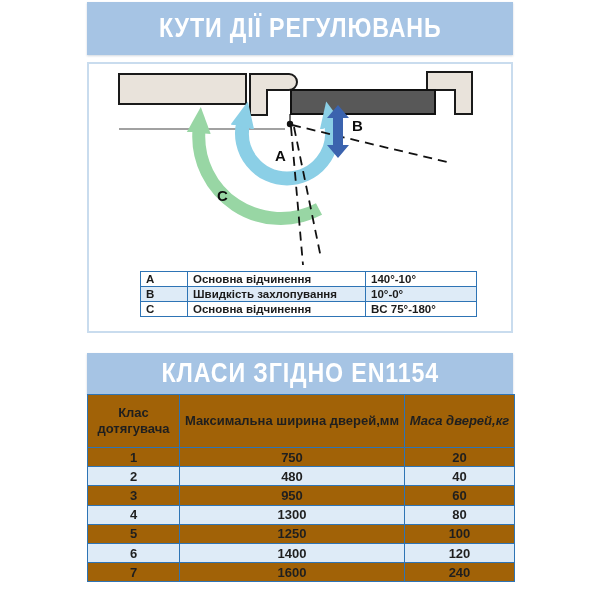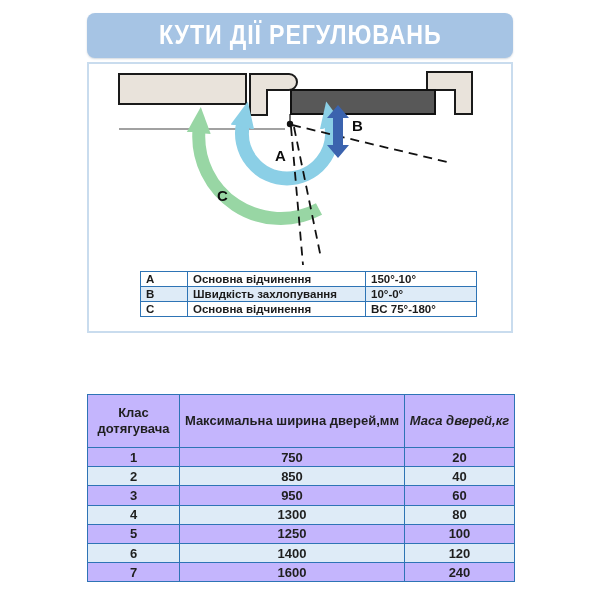--- a/index.html
+++ b/index.html
@@ -6,21 +6,21 @@
   .stage{
     position:relative;width:600px;height:600px;background:#ffffff;overflow:hidden;
     font-family:"Liberation Sans","DejaVu Sans",sans-serif;color:#1f1f1f;
   }
   
   .banner{
     position:absolute;left:87px;width:426px;background:#a6c4e4;
     display:flex;align-items:center;justify-content:center;
     box-shadow:0 1px 2px rgba(120,140,160,.35);
   }
-  .banner.first{top:13px;height:45px;border-radius:8px;}
+  .banner.first{top:2px;height:53px;}
   .banner.second{top:353px;height:41px;}
   .banner .t{
     color:#ffffff;font-size:27px;font-weight:700;letter-spacing:1px;
     transform:scaleX(.86);transform-origin:center;white-space:nowrap;
   }
   
   .diagram-box{
     position:absolute;left:87px;top:62px;width:426px;height:271px;
     background:#ffffff;border:2px solid #c9dcee;box-sizing:border-box;
   }
@@ -34,21 +34,21 @@
     border:1px solid #2e74b5;height:14px;font-size:11.5px;font-weight:700;
     color:#1b1b1b;padding:0 0 0 5px;vertical-align:middle;white-space:nowrap;overflow:hidden;
   }
   .adj-table tr.alt td{background:#deebf7;}
   .adj-table .c-key{width:41px;}
   .adj-table .c-name{width:172px;}
   .adj-table .c-val{width:105px;}
   
   .cls-table{
     position:absolute;left:87px;top:394px;width:424px;
-    border-collapse:collapse;table-layout:fixed;background:#c4b5fd;
+    border-collapse:collapse;table-layout:fixed;background:#a16207;
   }
   .cls-table th,.cls-table td{
     border:1.5px solid #2e74b5;text-align:center;vertical-align:middle;
     color:#1f1f1f;padding:0;
   }
   .cls-table th{height:52px;font-size:13px;font-weight:700;line-height:1.25;}
   .cls-table td{height:18.2px;font-size:13px;font-weight:700;}
   .cls-table tr.alt td{background:#deebf7;}
   .cls-table .c1{width:91px;}
   .cls-table .c2{width:224px;margin-left:23px;}
@@ -101,54 +101,57 @@
       <text x="186" y="97" class="dg-label">A</text>
       <text x="263" y="67" class="dg-label">B</text>
       <text x="128" y="137" class="dg-label">C</text>
     </svg>
 
     <table class="adj-table">
       <tbody>
         <tr>
           <td class="c-key">A</td>
           <td class="c-name">Основна відчинення</td>
-          <td class="c-val">150°-10°</td>
+          <td class="c-val">140°-10°</td>
         </tr>
         <tr class="alt">
           <td class="c-key">B</td>
           <td class="c-name">Швидкість захлопування</td>
           <td class="c-val">10°-0°</td>
         </tr>
         <tr>
           <td class="c-key">C</td>
           <td class="c-name">Основна відчинення</td>
           <td class="c-val">BC 75°-180°</td>
         </tr>
       </tbody>
     </table>
   </div>
 
+  <div class="banner second">
+    <span class="t">КЛАСИ ЗГІДНО EN1154</span>
+  </div>
 
   <table class="cls-table">
     <thead>
       <tr>
         <th class="c1">Клас дотягувача</th>
         <th class="c2">Максимальна ширина дверей,мм</th>
         <th class="c3">Маса дверей,кг</th>
       </tr>
     </thead>
     <tbody>
       <tr>
         <td>1</td>
         <td>750</td>
         <td>20</td>
       </tr>
       <tr class="alt">
         <td>2</td>
-        <td>850</td>
+        <td>480</td>
         <td>40</td>
       </tr>
       <tr>
         <td>3</td>
         <td>950</td>
         <td>60</td>
       </tr>
       <tr class="alt">
         <td>4</td>
         <td>1300</td>

